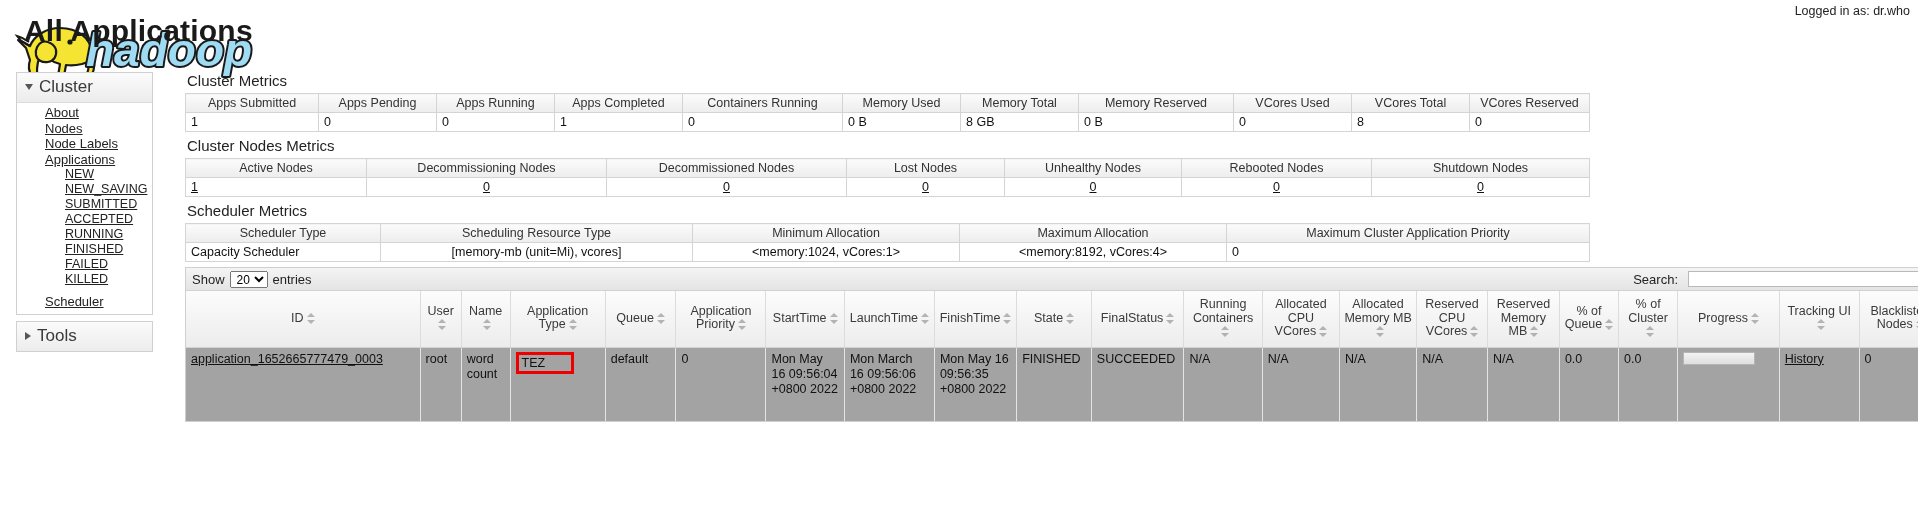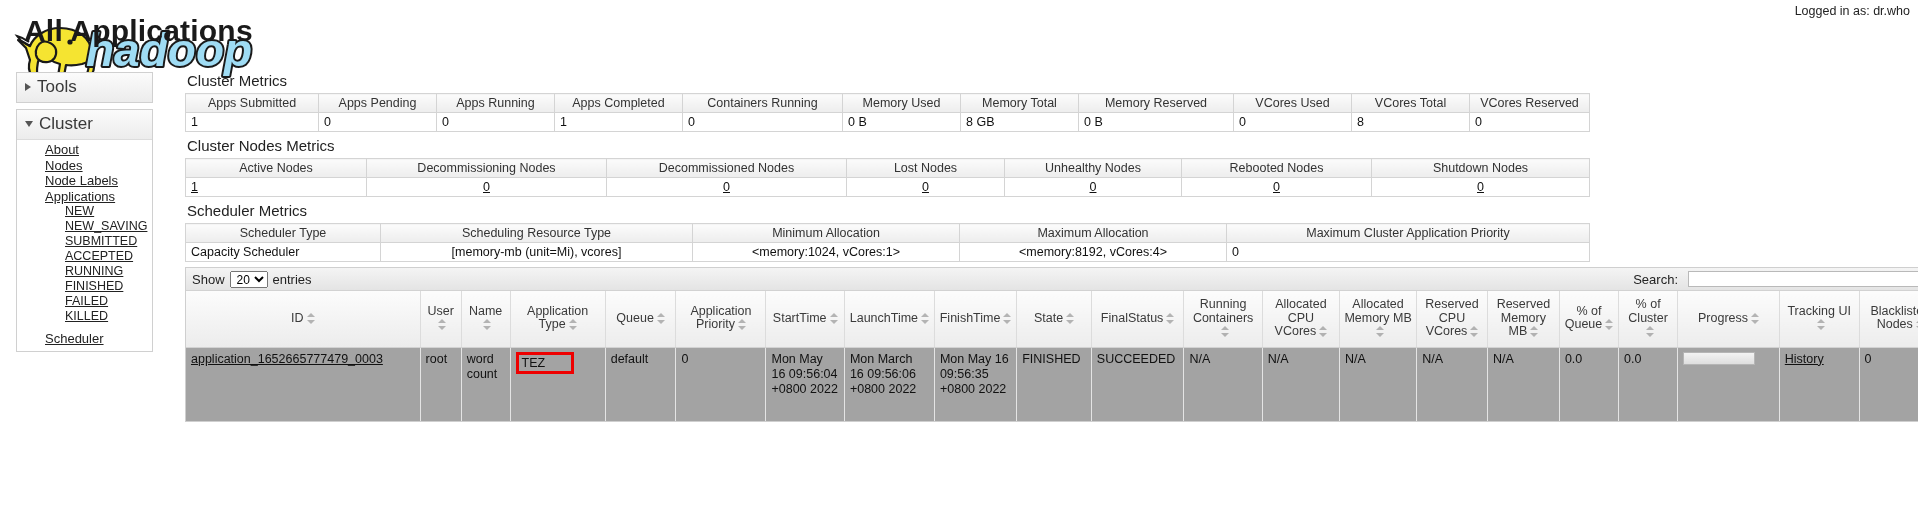--- a/index.html
+++ b/index.html
@@ -249,27 +249,20 @@
     </g>
   </svg>
 </div>
 
 <div id="page-title">All Applications</div>
 <div id="login-info">Logged in as: dr.who</div>
 
 <div id="sidebar">
 
   <div class="panel">
-    <div class="panel-head collapsed">
-      <span class="caret-right"></span>
-      <span>Tools</span>
-    </div>
-  </div>
-
-  <div class="panel">
     <div class="panel-head">
       <span class="caret-down"></span>
       <span>Cluster</span>
     </div>
     <div class="panel-body">
       <a class="nav-link">About</a>
       <a class="nav-link">Nodes</a>
       <a class="nav-link">Node Labels</a>
       <a class="nav-link">Applications</a>
 
@@ -277,20 +270,27 @@
       <a class="nav-link sub">NEW_SAVING</a>
       <a class="nav-link sub">SUBMITTED</a>
       <a class="nav-link sub">ACCEPTED</a>
       <a class="nav-link sub">RUNNING</a>
       <a class="nav-link sub">FINISHED</a>
       <a class="nav-link sub">FAILED</a>
       <a class="nav-link sub">KILLED</a>
 
       <div class="nav-spacer"></div>
       <a class="nav-link">Scheduler</a>
+    </div>
+  </div>
+
+  <div class="panel">
+    <div class="panel-head collapsed">
+      <span class="caret-right"></span>
+      <span>Tools</span>
     </div>
   </div>
 
 </div>
 
 <div id="main">
 
   <div class="section-title">Cluster Metrics</div>
   <table class="metrics">
     <colgroup>

